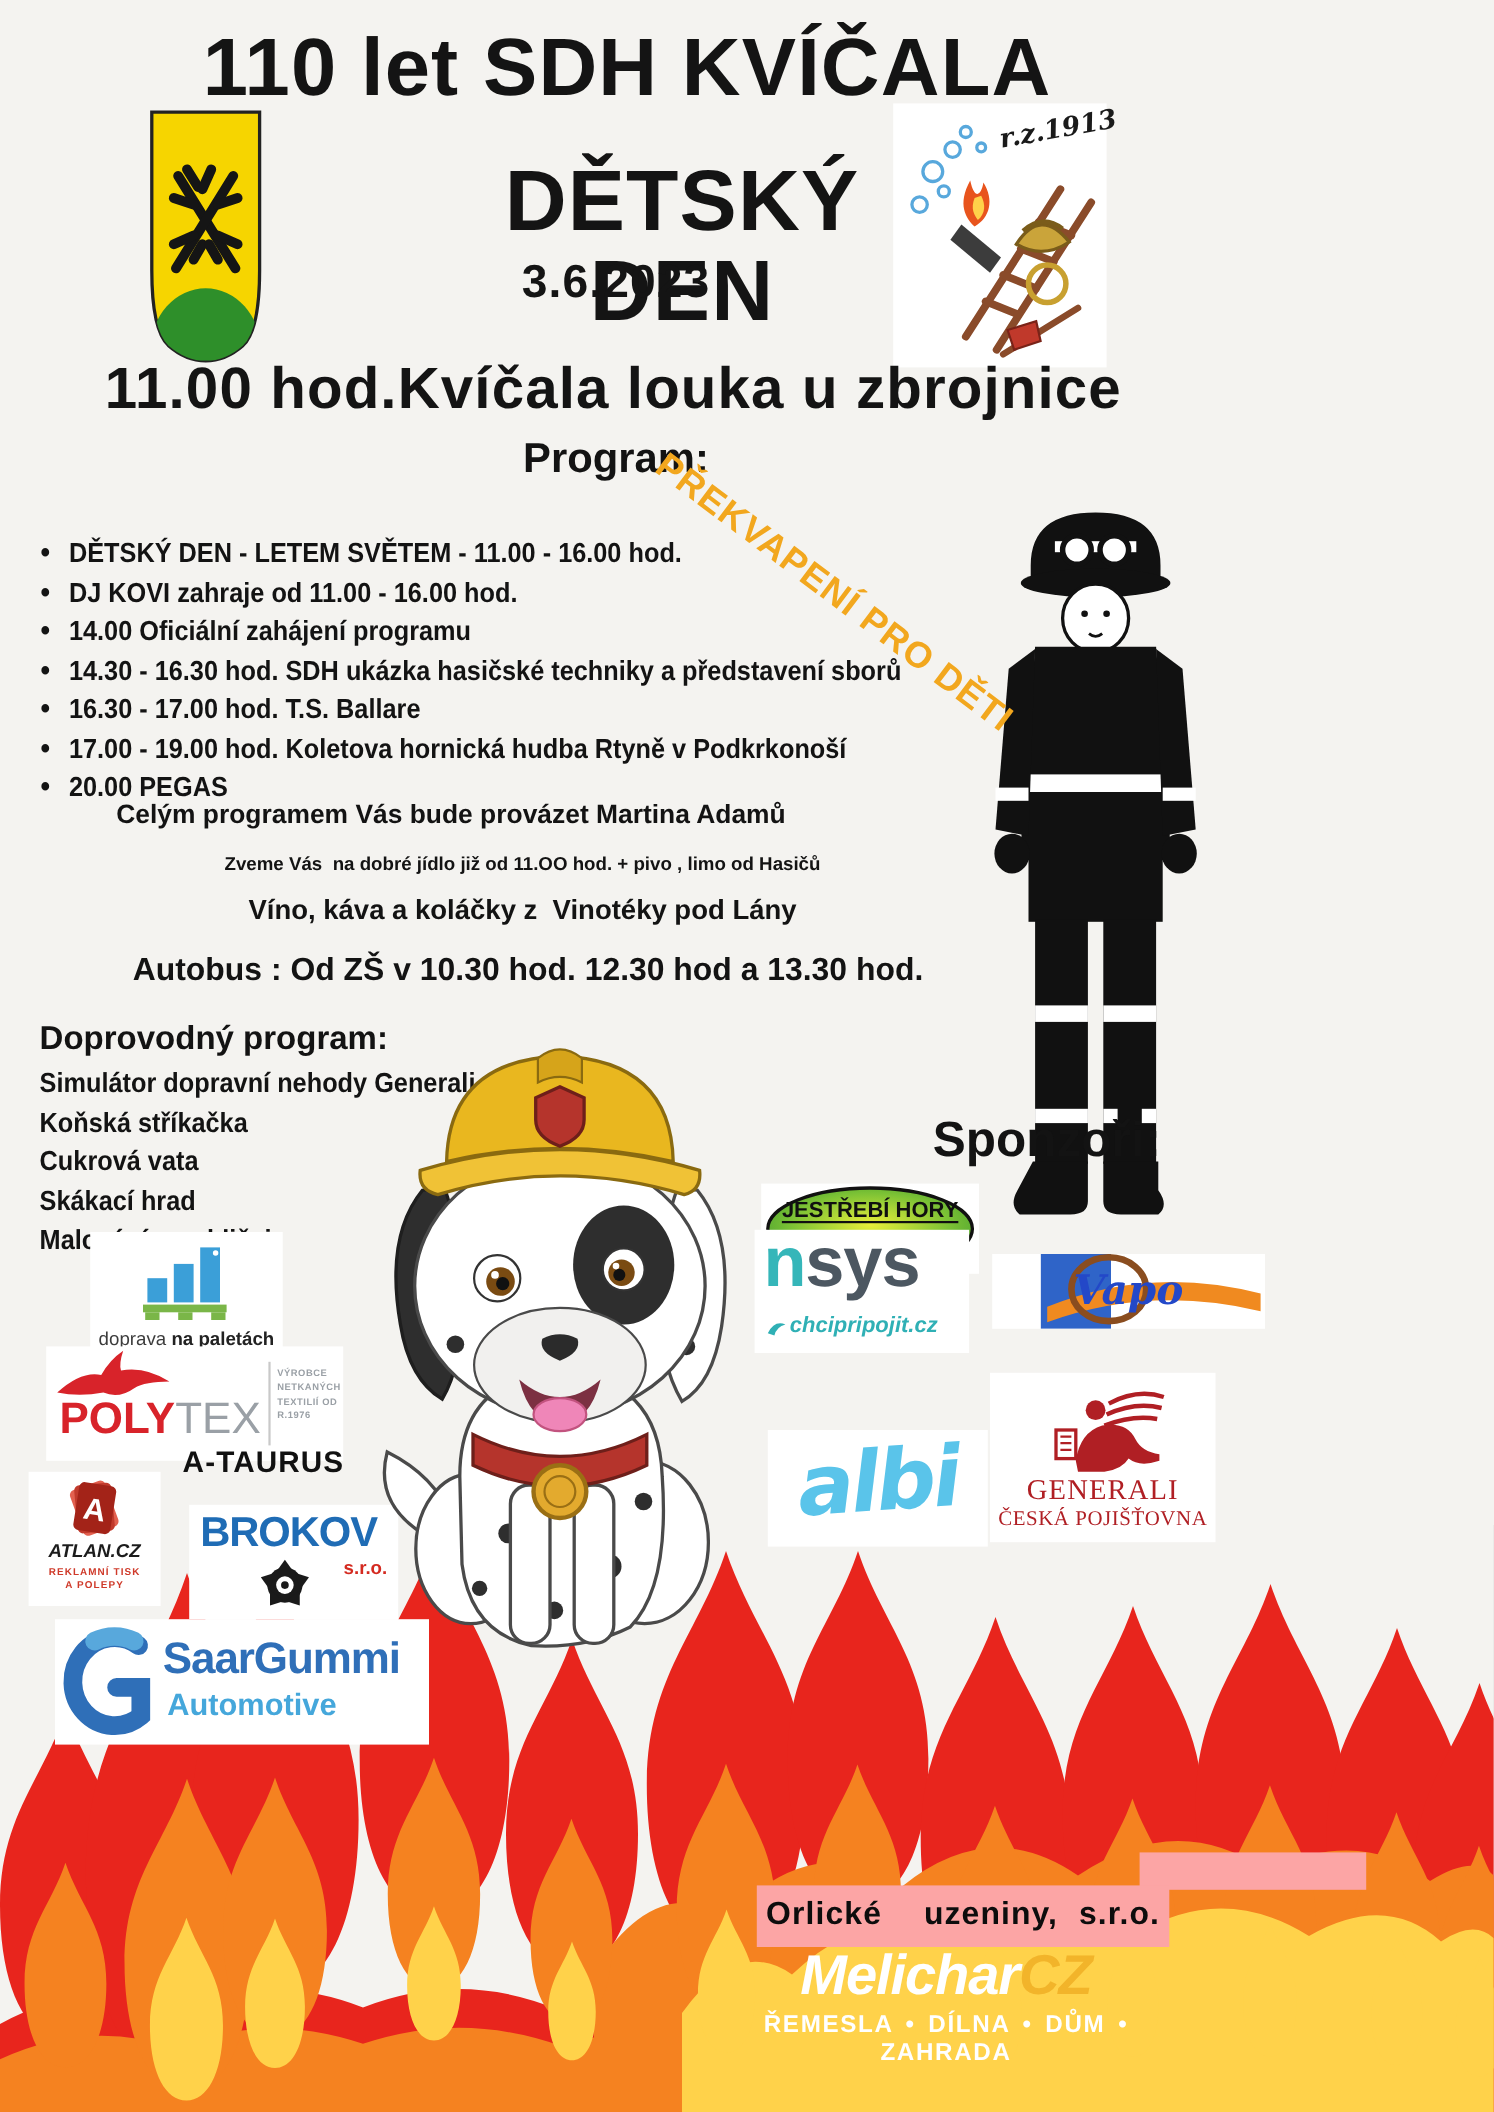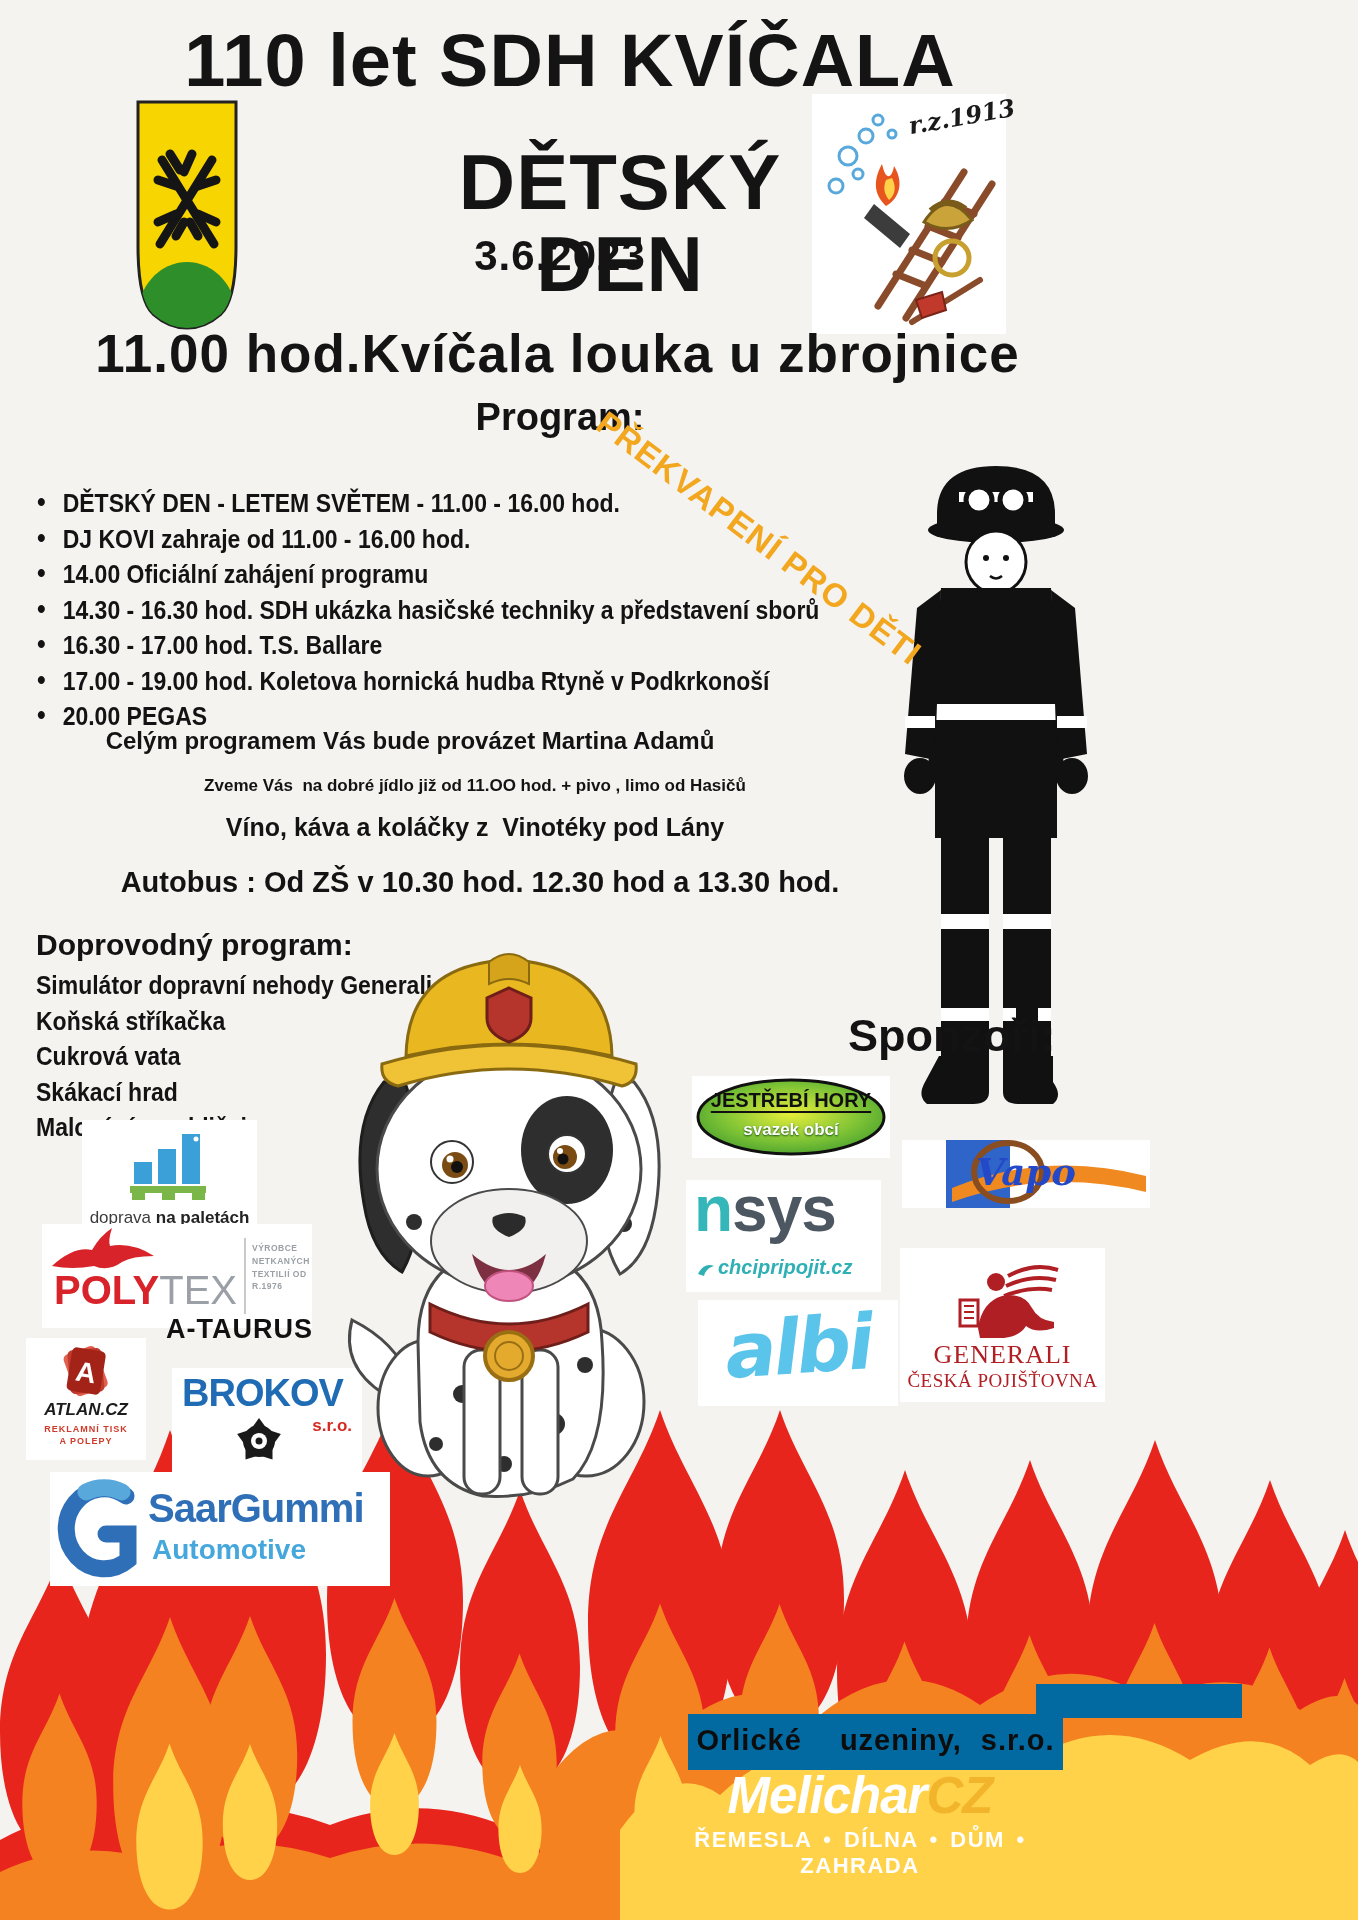--- a/index.html
+++ b/index.html
@@ -32,41 +32,41 @@
   #invite2{left:55px;top:813px;width:840px;font-size:25px;white-space:pre-wrap;z-index:3;}
   #bus{left:80px;top:866px;width:800px;font-size:29px;z-index:3;}
   
   #side-title{left:36px;top:928px;font-size:30px;font-weight:700;z-index:3;}
   #side-list{left:36px;top:972px;width:420px;margin:0;padding:0;list-style:none;
              font-size:25px;font-weight:700;z-index:3;}
   #side-list li{margin:0 0 8px 0;line-height:1.1;white-space:nowrap;}
   
   #sponsors-label{left:848px;top:1010px;width:260px;font-size:45px;font-weight:800;z-index:4;}
   .logo{position:absolute;background:#fff;z-index:4;}
-  .band{position:absolute;background:#0369a1;z-index:3;}
+  .band{position:absolute;background:#fca5a5;z-index:3;}
   
   #firefighter{left:876px;top:452px;width:240px;height:660px;z-index:2;}
   #dog{left:322px;top:922px;width:378px;height:595px;z-index:5;}
   #flames{left:0;top:0;width:1358px;height:1920px;z-index:1;}
   
   #jestrebi{left:692px;top:1076px;width:198px;height:82px;}
   #jestrebi .l1{position:absolute;left:0;top:13px;width:100%;text-align:center;font-size:20px;font-weight:900;
                 letter-spacing:0;text-decoration:underline;text-underline-offset:4px;color:#101010;}
   #jestrebi .l2{position:absolute;left:0;top:44px;width:100%;text-align:center;font-size:17px;font-weight:800;
                 color:#ffffff;text-shadow:0 1px 2px #14501a;}
   
   #vapo{left:902px;top:1140px;width:204px;height:68px;padding-left:44px;}
   #vapo .nm{position:absolute;left:74px;top:10px;font-family:"DejaVu Serif",serif;font-style:italic;
             font-weight:700;font-size:37px;color:#2348c8;}
   
   #doprava{left:82px;top:1120px;width:175px;height:116px;}
   #doprava .txt{position:absolute;left:0;top:88px;width:100%;text-align:center;font-size:17px;color:#3c3c3c;}
   #doprava .txt .bold{font-weight:700;color:#222;}
   
-  #nsys{left:686px;top:1180px;width:195px;height:112px;}
+  #nsys{left:686px;top:1118px;width:195px;height:112px;}
   #nsys .nm{position:absolute;left:8px;top:-8px;font-size:64px;font-weight:700;letter-spacing:-1px;}
   #nsys .np{color:#35b6b9;} #nsys .nr{color:#4c5761;}
   #nsys .tag{position:absolute;left:32px;top:76px;font-size:20px;font-style:italic;font-weight:700;color:#2fb0b5;}
   
   #polytex{left:42px;top:1224px;width:270px;height:104px;}
   #polytex .nm{position:absolute;left:12px;top:44px;font-size:40px;letter-spacing:0;}
   #polytex .pr{font-weight:900;color:#d8232a;} #polytex .pg{font-weight:400;color:#9aa0a6;}
   #polytex .div{position:absolute;left:202px;top:14px;width:2px;height:76px;background:#c9c9c9;}
   #polytex .side{position:absolute;left:210px;top:18px;width:58px;font-size:8.5px;font-weight:700;
                  color:#9aa0a6;line-height:1.5;letter-spacing:.5px;}

